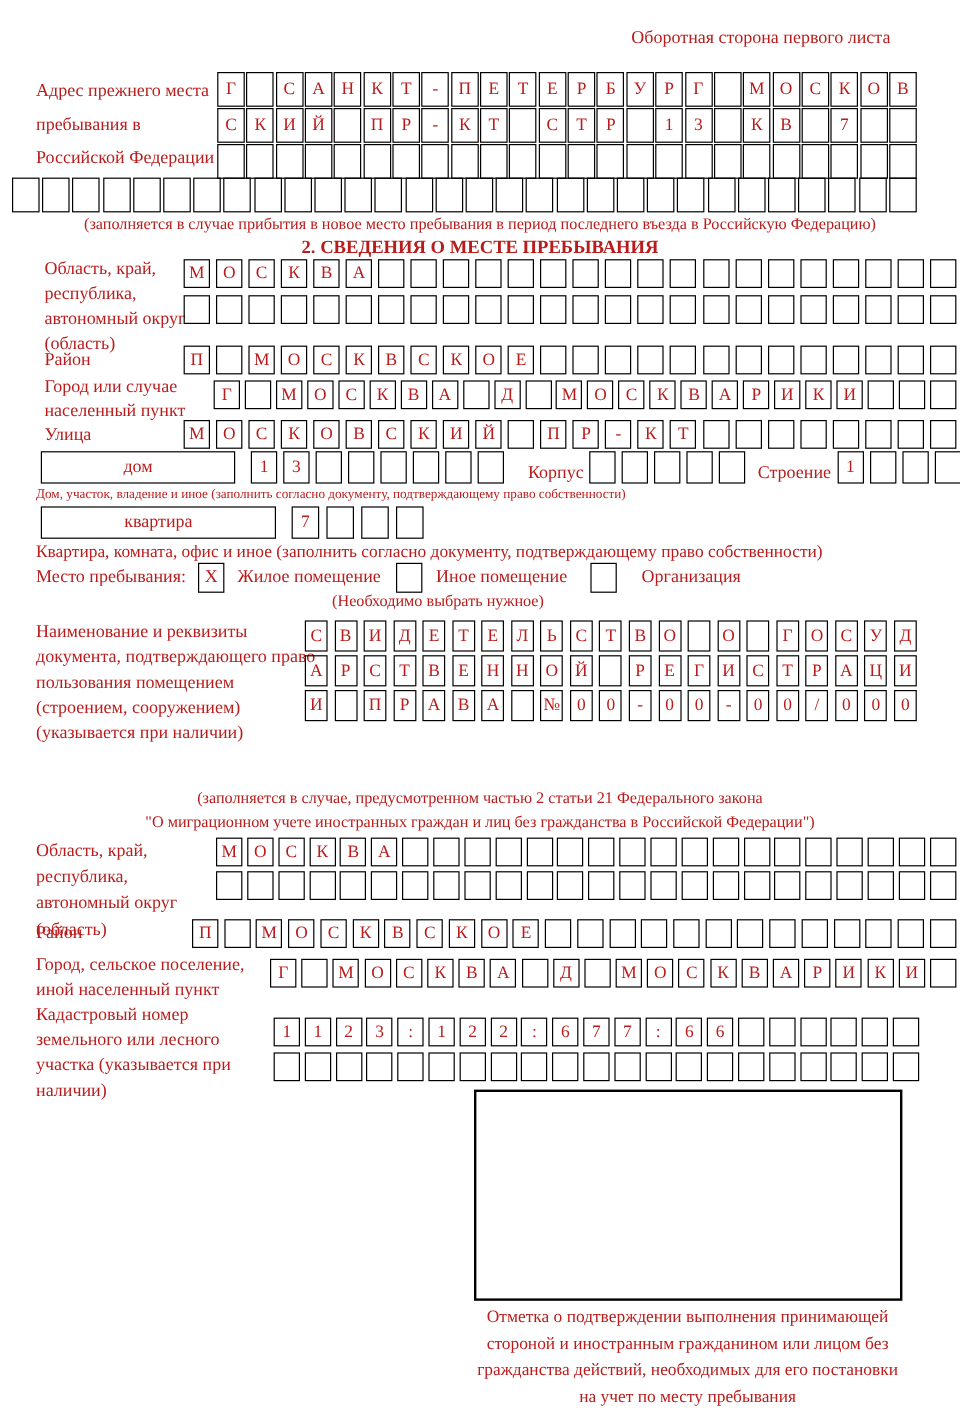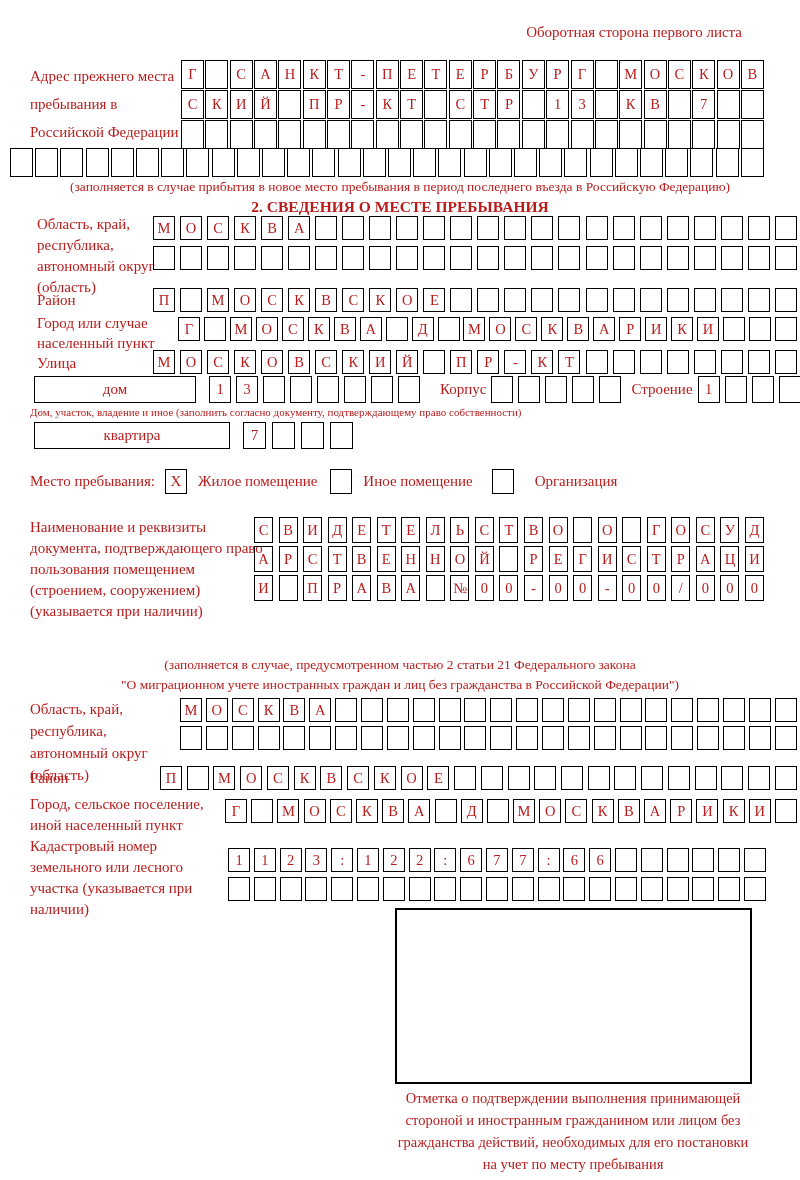--- a/index.html
+++ b/index.html
@@ -280,21 +280,21 @@
       <span class="cell"></span>
       <span class="cell"></span>
       <span class="cell"></span>
       <span class="cell"></span>
       <span class="cell"></span>
       <span class="cell"></span>
       <span class="cell"></span>
       <span class="cell"></span>
     </div>
 
-  <div class="hrow" style="left:34px;top:376px;">
+  <div class="hrow" style="left:34px;top:376px;align-items:flex-end;">
     <div class="widebox" style="width:162px;">дом</div>
     <div class="minirow" style="margin-left:13px;">
         <span class="cell">1</span>
         <span class="cell">3</span>
         <span class="cell"></span>
         <span class="cell"></span>
         <span class="cell"></span>
         <span class="cell"></span>
         <span class="cell"></span>
         <span class="cell"></span>
@@ -319,30 +319,32 @@
 
   <div class="hrow" style="left:34px;top:422px;">
     <div class="widebox" style="width:196px;">квартира</div>
     <div class="minirow apt" style="margin-left:13px;">
         <span class="cell">7</span>
         <span class="cell"></span>
         <span class="cell"></span>
         <span class="cell"></span>
       </div>
   </div>
+  <div class="abs" style="left:30px;top:452px;font-size:14.5px;">Квартира, комната, офис и иное (заполнить согласно документу, подтверждающему право собственности)</div>
 
   <div class="hrow" style="left:30px;top:469px;">
     <span>Место пребывания:</span>
     <span class="cb" style="margin-left:10px;">X</span>
     <span style="margin-left:11px;">Жилое помещение</span>
     <span class="cb" style="margin-left:13px;"></span>
     <span style="margin-left:11px;">Иное помещение</span>
     <span class="cb" style="margin-left:19px;"></span>
     <span style="margin-left:21px;">Организация</span>
   </div>
+  <div class="abs note" style="left:225px;top:493px;width:280px;text-align:center;">(Необходимо выбрать нужное)</div>
 
   <div class="label" style="left:30px;top:517px;width:235px;line-height:20.9px;">Наименование и реквизиты документа, подтверждающего право пользования помещением (строением, сооружением) (указывается при наличии)</div>
   <div class="cellrow doc" style="left:254px;top:517px;width:510px;">
       <span class="cell">С</span>
       <span class="cell">В</span>
       <span class="cell">И</span>
       <span class="cell">Д</span>
       <span class="cell">Е</span>
       <span class="cell">Т</span>
       <span class="cell">Е</span>

